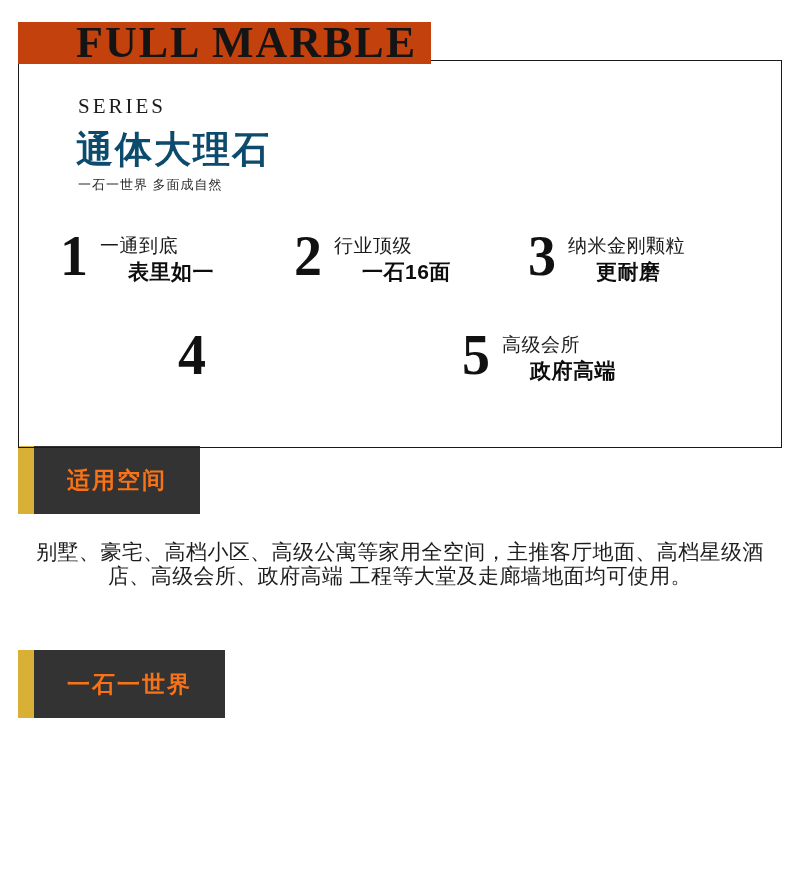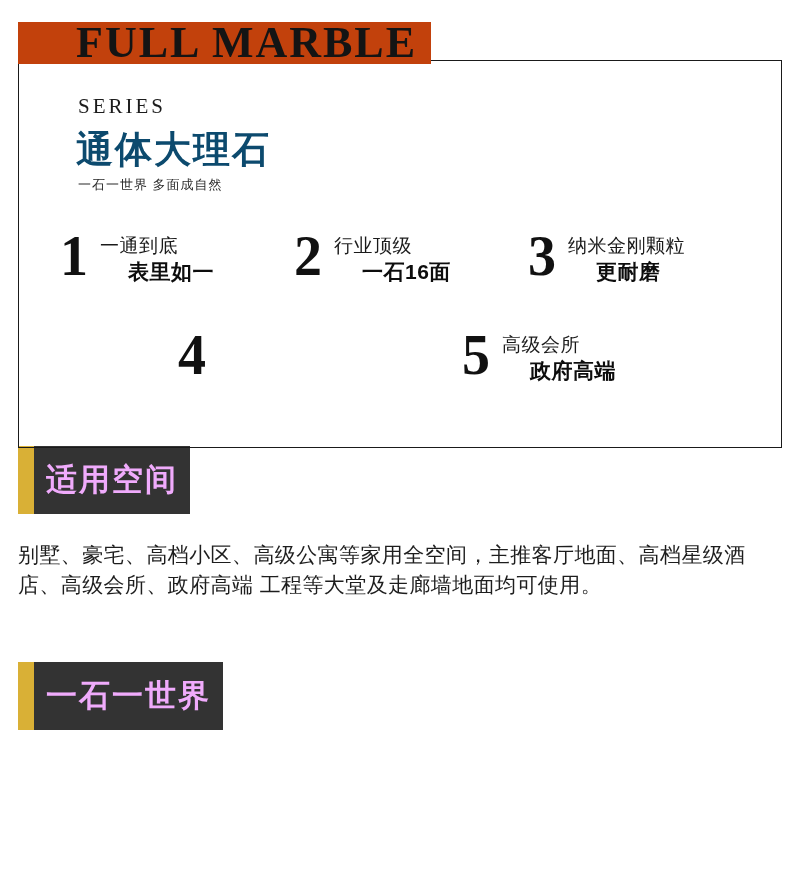--- a/index.html
+++ b/index.html
@@ -135,34 +135,35 @@
     align-items: stretch;
     height: 68px;
     margin-left: 18px;
   }
   .section-bar {
     width: 16px;
     background: #d9b036;
   }
   .section-tab {
     background: #333333;
-    color: #f0abfc;
-    font-size: 31px;
+    color: #f97316;
+    font-size: 23px;
     font-weight: bold;
     letter-spacing: 2px;
     display: flex;
     align-items: center;
-    padding: 0 12px;
+    padding: 0 33px;
   }
   .section-body {
     margin: 26px 18px 0 18px;
     font-size: 21px;
-    line-height: 30px;
+    line-height: 24px;
     color: #1d1d1d;
     letter-spacing: 0.4px;
+    text-align: center;
   }
 </style>
 </head>
 <body>
 
 <div class="hero">
   <div class="hero-frame"></div>
 
   <div class="hero-inner">
     <div class="brand-title-wrap">

